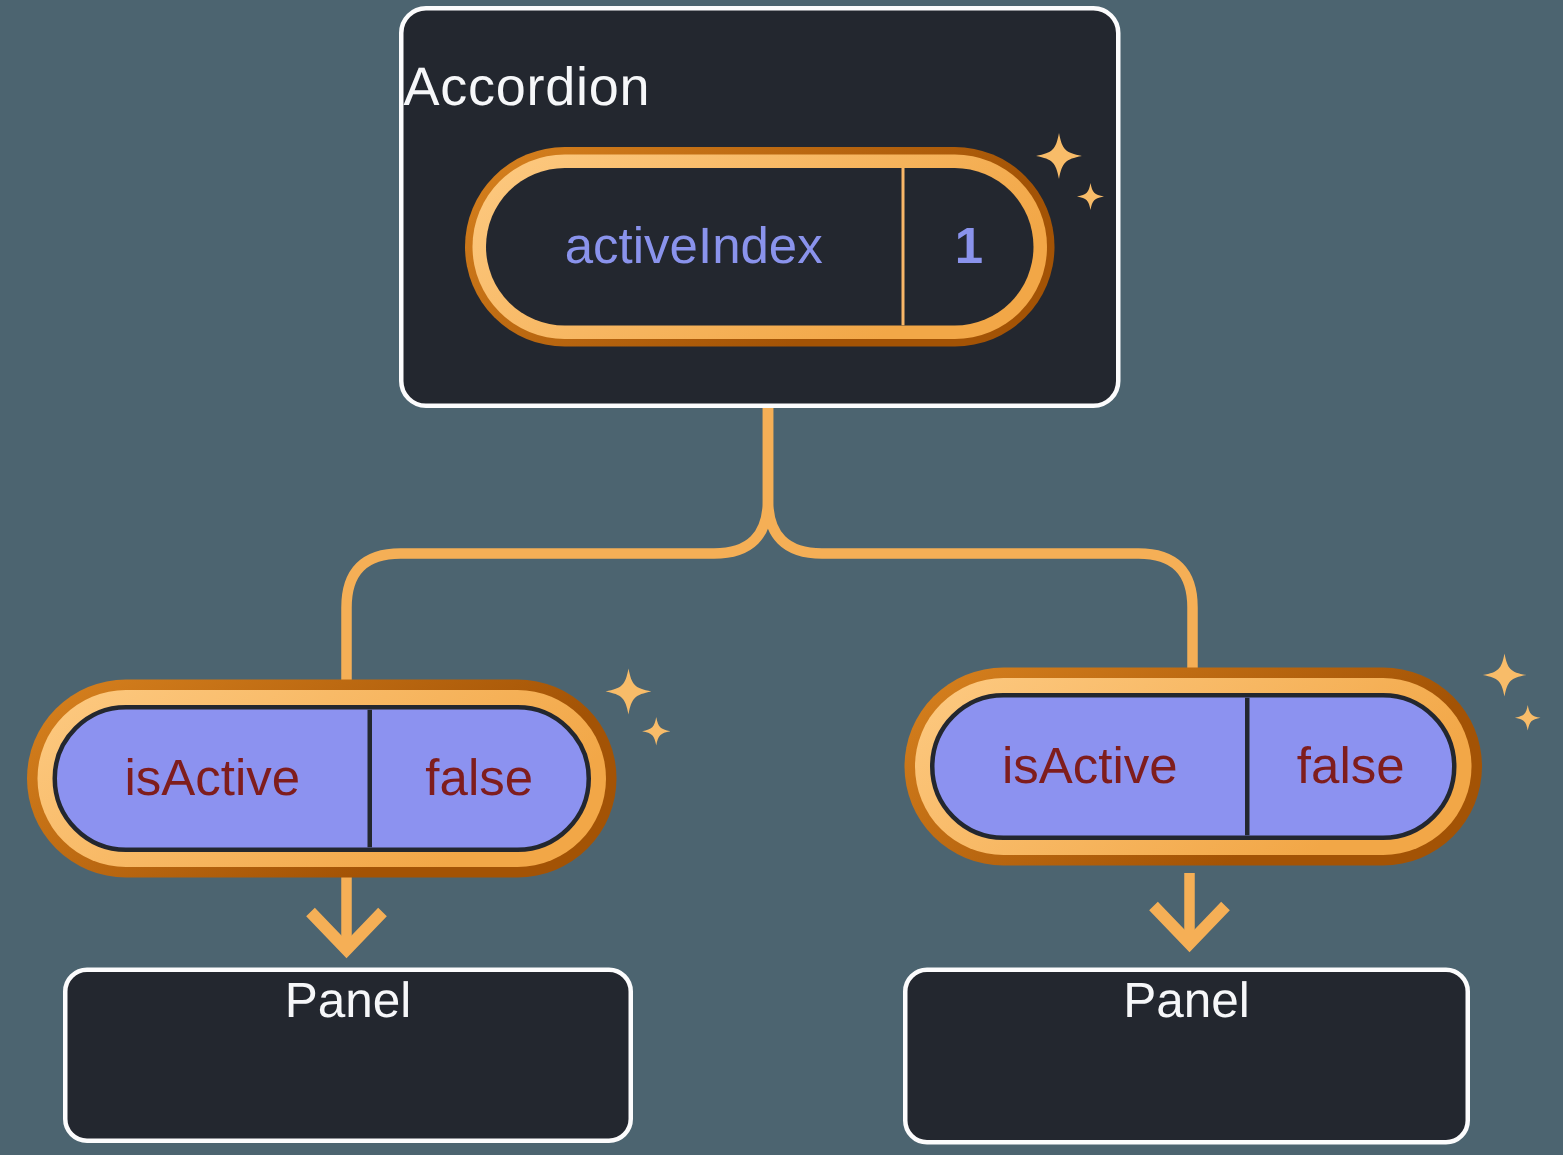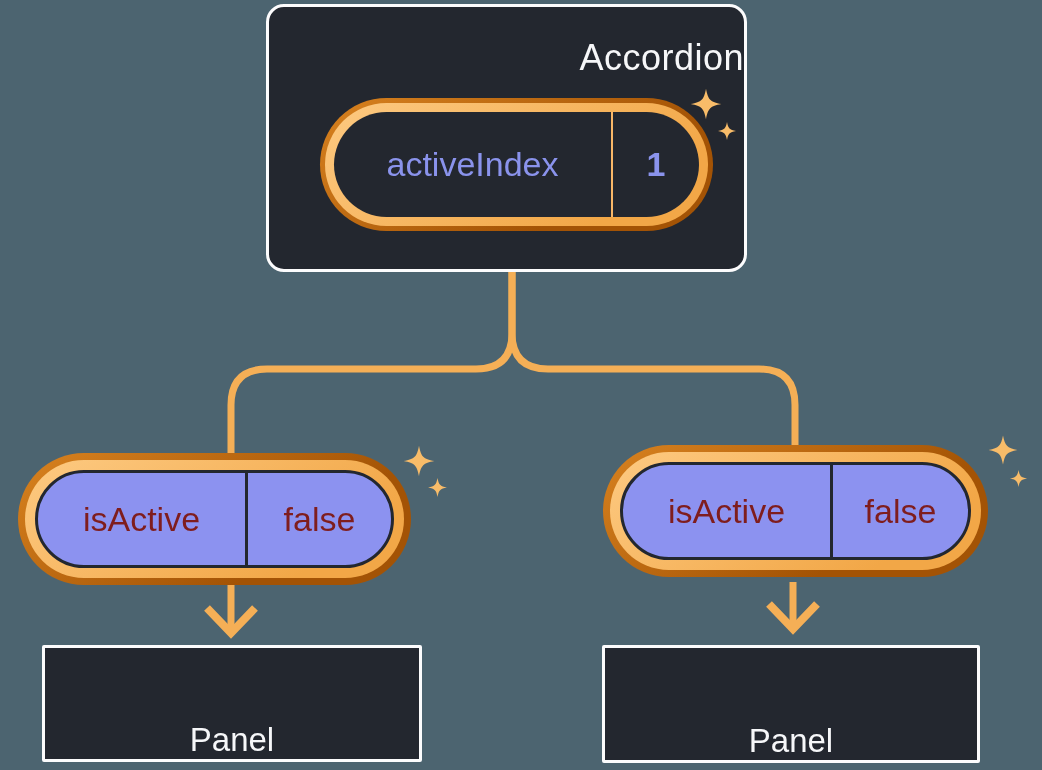--- a/index.html
+++ b/index.html
@@ -35,29 +35,29 @@
     color: #F6F7F9;
   }
   .accordion-box {
     left: 266px; top: 4px;
     width: 481px; height: 268px;
     border-radius: 18px;
   }
   .accordion-title {
     position: absolute;
     left: 0; right: 0; top: 30px;
-    text-align: right;
+    text-align: left;
     font-size: 36px;
     font-weight: 500;
     letter-spacing: 0.5px;
   }
   .panel-box {
-    border-radius: 2px;
+    border-radius: 16px;
     display: flex;
-    align-items: flex-end;
+    align-items: flex-start;
     justify-content: center;
     font-size: 33px;
     font-weight: 500;
   }
   .panel-left  { left: 42px;  top: 645px; width: 380px; height: 117px; }
   .panel-right { left: 602px; top: 645px; width: 378px; height: 118px; }
 
   
   .pill-outer {
     position: absolute;
@@ -73,21 +73,21 @@
     box-sizing: border-box;
   }
   .pill-body {
     width: 100%; height: 100%;
     border-radius: 999px;
     display: flex;
     align-items: stretch;
     box-sizing: border-box;
     overflow: hidden;
   }
-  .state-pill { left: 320px; top: 98px; width: 393px; height: 133px; padding: 5px; }
+  .state-pill { left: 310px; top: 98px; width: 393px; height: 133px; padding: 5px; }
   .state-pill .pill-mid  { padding: 9px; }
   .state-pill .pill-body { background: #23272F; color: #8A93EC; }
   .state-pill .cell-name { width: 277px; }
   .state-pill .divider   { width: 2px; background: #F9B768; }
   .state-pill .cell-value{ flex: 1; font-weight: bold; }
 
   .prop-pill { padding: 7px; }
   .prop-pill .pill-mid   { padding: 10px; }
   .prop-pill .pill-body  { background: #8C92F0; border: 3px solid #23272F; color: #7f1d1d; }
   .prop-pill .cell-name  { width: 207px; }

